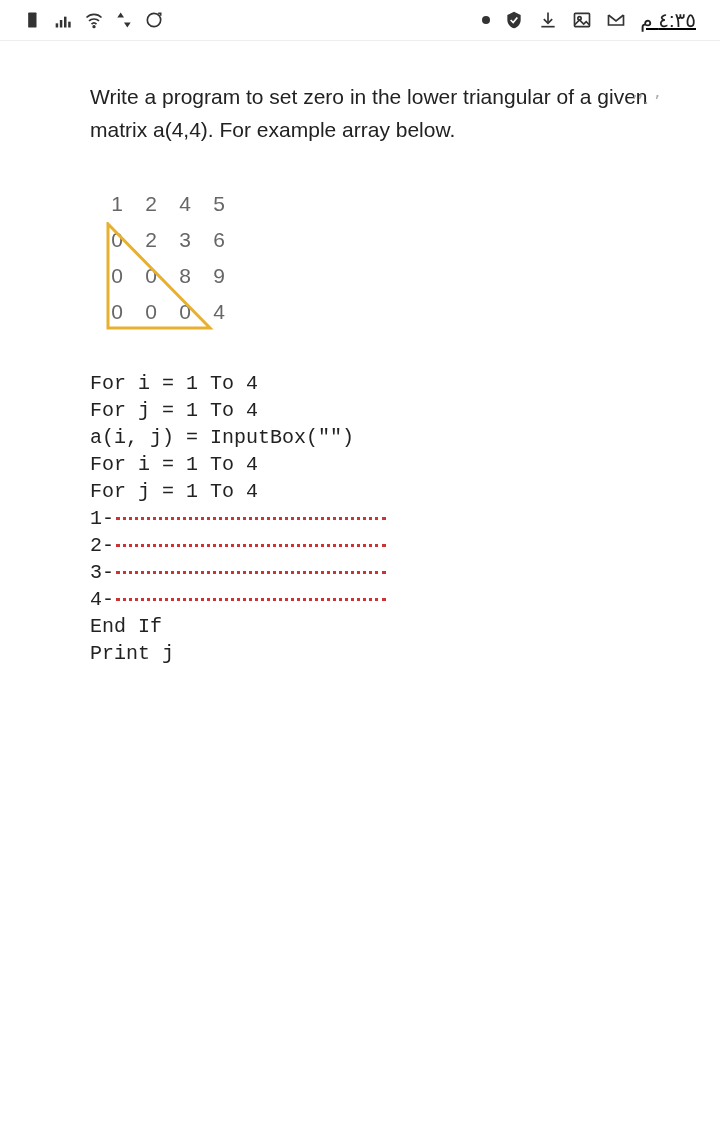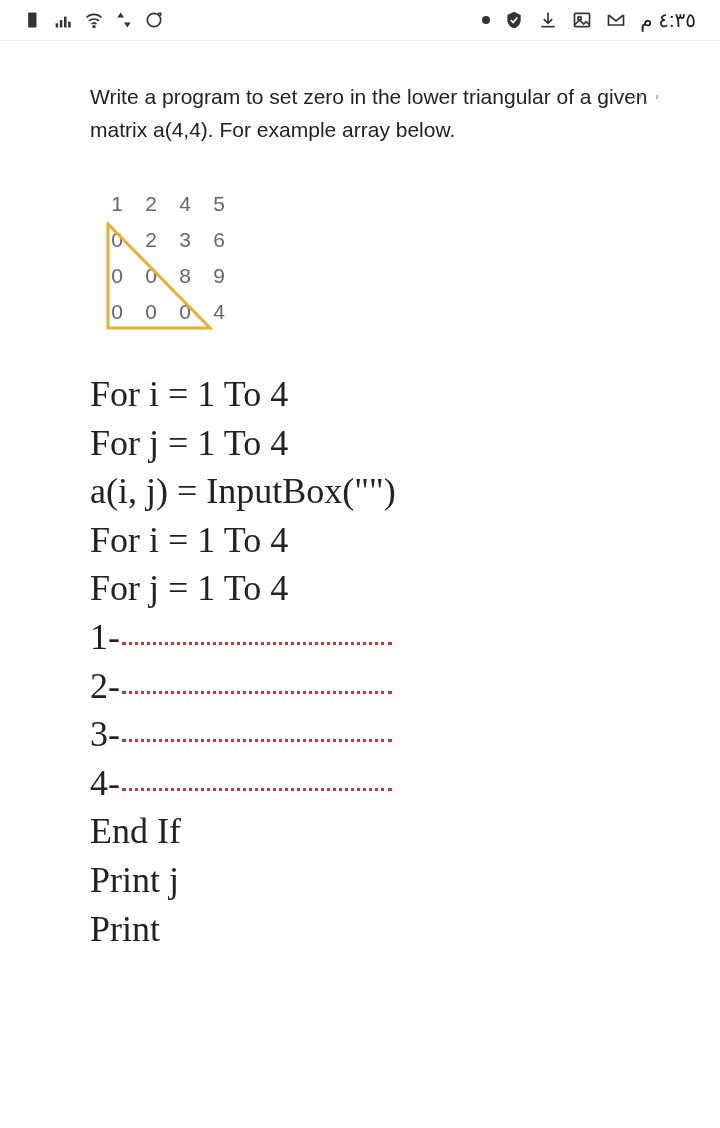--- a/index.html
+++ b/index.html
@@ -12,21 +12,21 @@
   }
   .status-bar {
     height: 40px;
     display: flex;
     align-items: center;
     justify-content: space-between;
     padding: 0 24px;
     background: #fff;
   }
   .status-left { display: flex; align-items: center; gap: 10px; }
-  .status-right { display: flex; align-items: center; gap: 14px; }
+  .status-right { display: flex; align-items: center; gap: 14px; text-decoration: underline; }
   .sicon { width: 20px; height: 20px; display: inline-flex; align-items: center; justify-content: center; }
   .sicon svg { width: 20px; height: 20px; }
   .dot { width: 8px; height: 8px; background: #333; border-radius: 50%; }
   .clock { font-size: 20px; color: #222; font-weight: 500; }
 
   .content {
     background: #fff;
     margin: 0;
     padding: 40px 50px 30px 90px;
     height: calc(100% - 40px);
@@ -66,22 +66,22 @@
   }
   .triangle-overlay {
     position: absolute;
     top: 36px;
     left: 4px;
     width: 112px;
     height: 110px;
     pointer-events: none;
   }
   .code-block {
-    font-family: Liberation Serif, serif;
-    font-size: 36px;
+    font-family: Liberation Mono, monospace;
+    font-size: 20px;
     color: #222;
     line-height: 1.35;
   }
   .code-line { white-space: pre; }
   .blank-line { display: flex; align-items: baseline; }
   .blank-num { color: #222; }
   .dotted {
     display: inline-block;
     border-bottom: 3px dotted #c33;
     width: 270px;
@@ -222,15 +222,14 @@
       <span class="blank-num">3-</span>
         <span class="dotted"></span>
     </div>
     <div class="blank-line">
       <span class="blank-num">4-</span>
         <span class="dotted"></span>
     </div>
 
     <div class="code-line">End If</div>
     <div class="code-line">Print j</div>
-    <div class="code-line">Print</div>
   </div>
 </div>
 
 </body></html>

